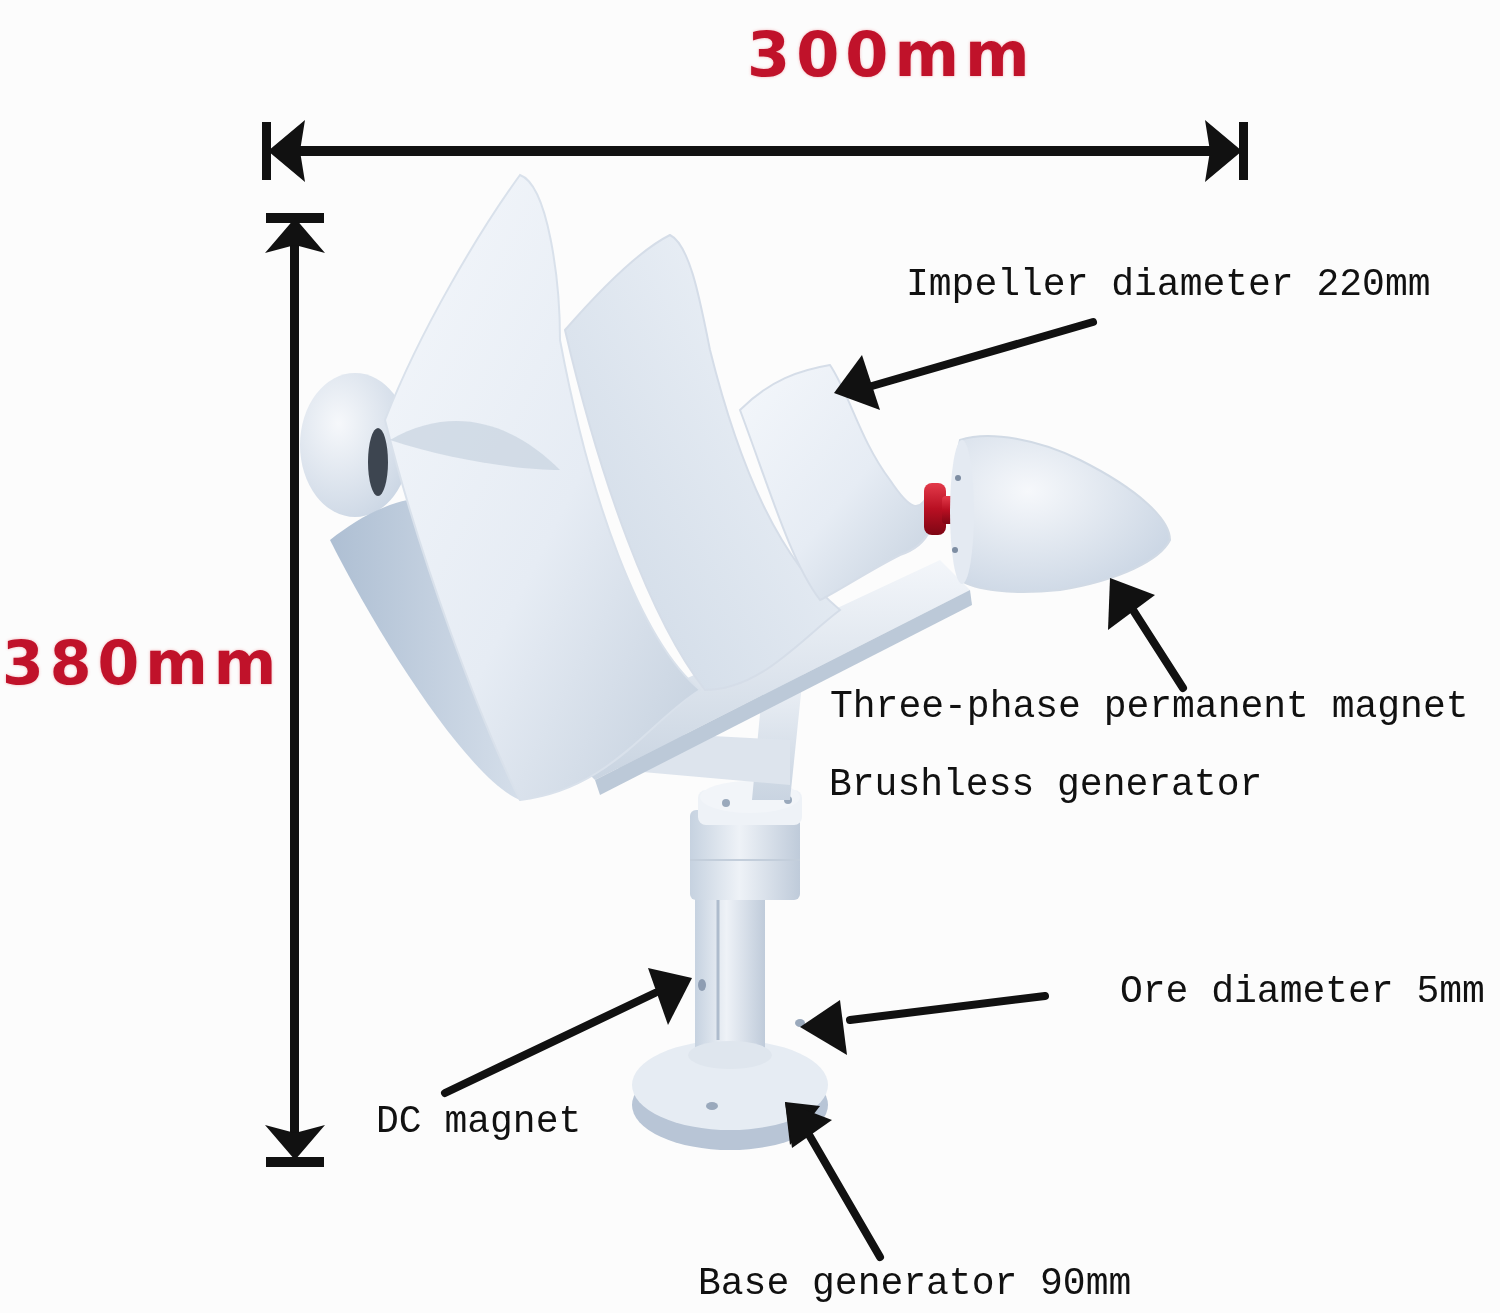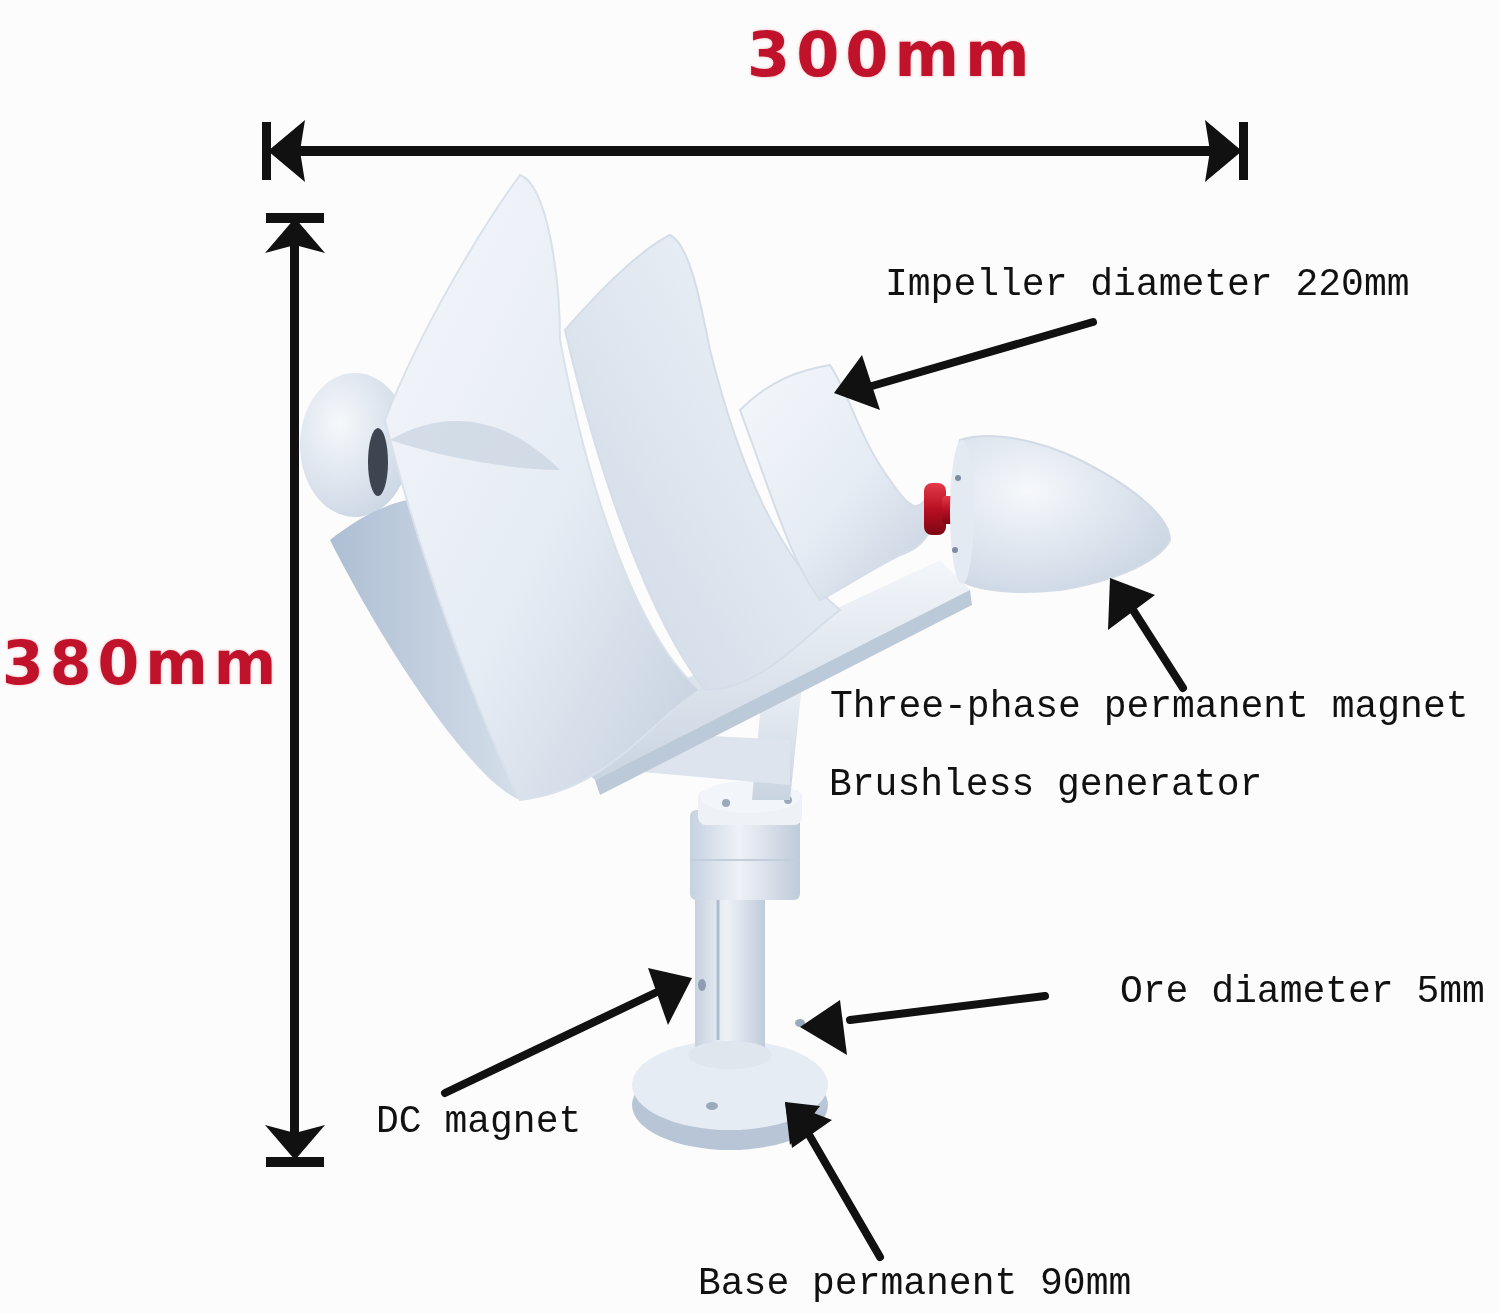--- a/index.html
+++ b/index.html
@@ -152,19 +152,19 @@
     <g>
       <line x1="880" y1="1257" x2="808" y2="1133" stroke="#111" stroke-width="8" stroke-linecap="round"></line>
       <polygon points="785,1102 820,1106 790,1145" fill="#111"></polygon>
       <polygon points="785,1102 832,1120 792,1148" fill="#111"></polygon>
     </g>
   </svg>
 
   <div class="dim-label" style="left:747px; top:24px; font-size:62px;">300mm</div>
   <div class="dim-label" style="left:2px; top:633px; font-size:60px;">380mm</div>
 
-  <div class="callout" style="left:885px; top:266px; font-size:38px;">Impeller diameter 220mm</div>
+  <div class="callout" style="left:906px; top:266px; font-size:38px;">Impeller diameter 220mm</div>
   <div class="callout" style="left:829px; top:766px; font-size:38px;">Brushless generator</div>
   <div class="callout" style="left:830px; top:688px; font-size:38px;">Three-phase permanent magnet</div>
   <div class="callout" style="left:1120px; top:973px; font-size:38px;">Ore diameter 5mm</div>
   <div class="callout" style="left:376px; top:1103px; font-size:38px;">DC magnet</div>
-  <div class="callout" style="left:698px; top:1265px; font-size:38px;">Base permanent 90mm</div>
+  <div class="callout" style="left:698px; top:1265px; font-size:38px;">Base generator 90mm</div>
 </div>
 
 </body></html>

